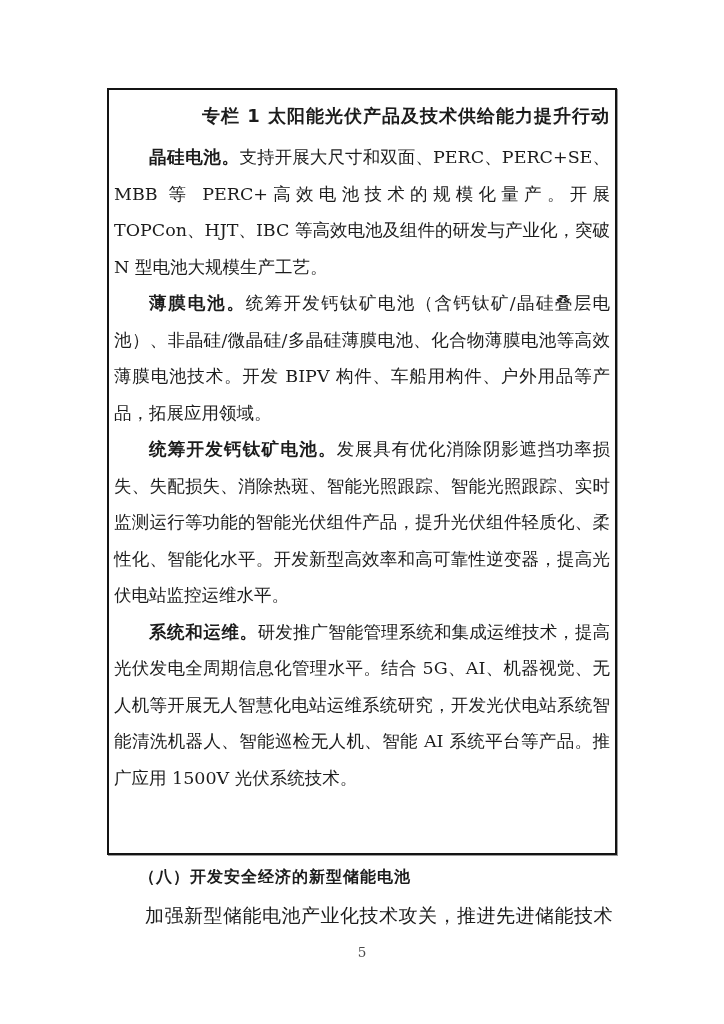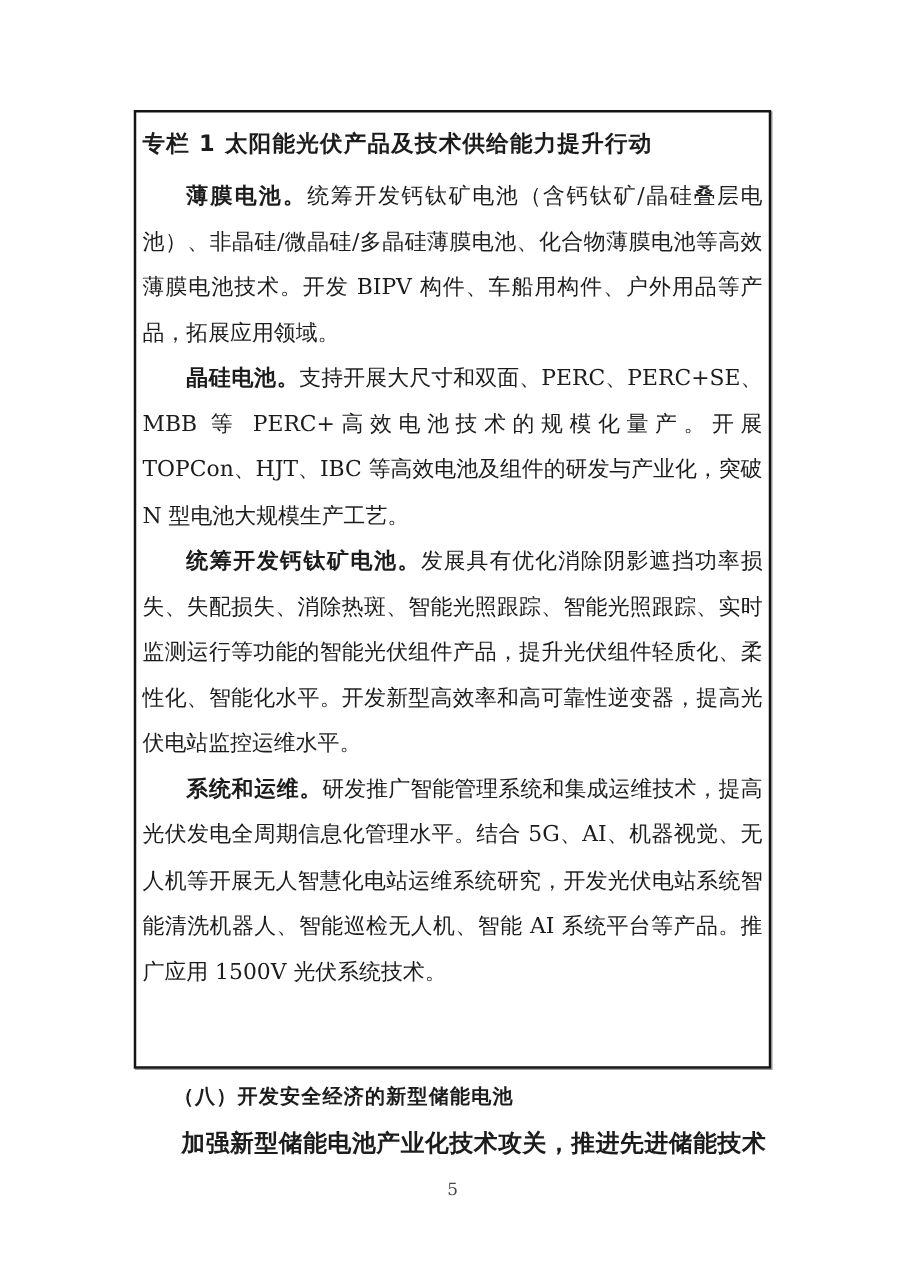--- a/index.html
+++ b/index.html
@@ -24,21 +24,21 @@
     top: 88px;
     width: 510px;
     height: 767px;
     border: 2px solid #141414;
     box-shadow: 1px 1px 0 #9a9a9a;
     padding: 3px 5px 0 5px;
     overflow: hidden;
     background: #ffffff;
   }
   .panel-title {
-    text-align: left;
+    text-align: right;
     font-family: "DejaVu Sans", "Liberation Sans", sans-serif;
     font-weight: bold;
     font-size: 18px;
     line-height: 46px;
     letter-spacing: 1px;
     white-space: nowrap;
   }
   .panel-para {
     font-size: 17.5px;
     line-height: 36.5px;
@@ -69,43 +69,42 @@
     left: 107px;
     top: 897px;
     width: 512px;
     text-indent: 2em;
     font-size: 19px;
     line-height: 36px;
     text-align: justify;
     letter-spacing: 0.5px;
     overflow: hidden;
     max-height: 40px;
-    font-weight: bold;
   }
   .page-number {
     position: absolute;
     left: 0;
     top: 944px;
     width: 724px;
     text-align: center;
     font-size: 13.5px;
     color: #4a4a4a;
   }
 </style>
 </head>
 <body>
 
 <div class="doc-page">
 
   <div class="panel">
     <div class="panel-title">专栏 1  太阳能光伏产品及技术供给能力提升行动</div>
 
+    <p class="panel-para"><span class="para-lead">晶硅电池。</span><span>支持开展大尺寸和双面、PERC、PERC+SE、MBB 等 PERC+高效电池技术的规模化量产。开展 TOPCon、HJT、IBC 等高效电池及组件的研发与产业化，突破 N 型电池大规模生产工艺。</span></p>
+
     <p class="panel-para"><span class="para-lead">薄膜电池。</span><span>统筹开发钙钛矿电池（含钙钛矿/晶硅叠层电池）、非晶硅/微晶硅/多晶硅薄膜电池、化合物薄膜电池等高效薄膜电池技术。开发 BIPV 构件、车船用构件、户外用品等产品，拓展应用领域。</span></p>
-
-    <p class="panel-para"><span class="para-lead">晶硅电池。</span><span>支持开展大尺寸和双面、PERC、PERC+SE、MBB 等 PERC+高效电池技术的规模化量产。开展 TOPCon、HJT、IBC 等高效电池及组件的研发与产业化，突破 N 型电池大规模生产工艺。</span></p>
 
 
     <p class="panel-para"><span class="para-lead">统筹开发钙钛矿电池。</span><span>发展具有优化消除阴影遮挡功率损失、失配损失、消除热斑、智能光照跟踪、智能光照跟踪、实时监测运行等功能的智能光伏组件产品，提升光伏组件轻质化、柔性化、智能化水平。开发新型高效率和高可靠性逆变器，提高光伏电站监控运维水平。</span></p>
 
     <p class="panel-para"><span class="para-lead">系统和运维。</span><span>研发推广智能管理系统和集成运维技术，提高光伏发电全周期信息化管理水平。结合 5G、AI、机器视觉、无人机等开展无人智慧化电站运维系统研究，开发光伏电站系统智能清洗机器人、智能巡检无人机、智能 AI 系统平台等产品。推广应用 1500V 光伏系统技术。</span></p>
   </div>
 
   <div class="section-heading">（八）开发安全经济的新型储能电池</div>
 
   <div class="body-para">加强新型储能电池产业化技术攻关，推进先进储能技术</div>

